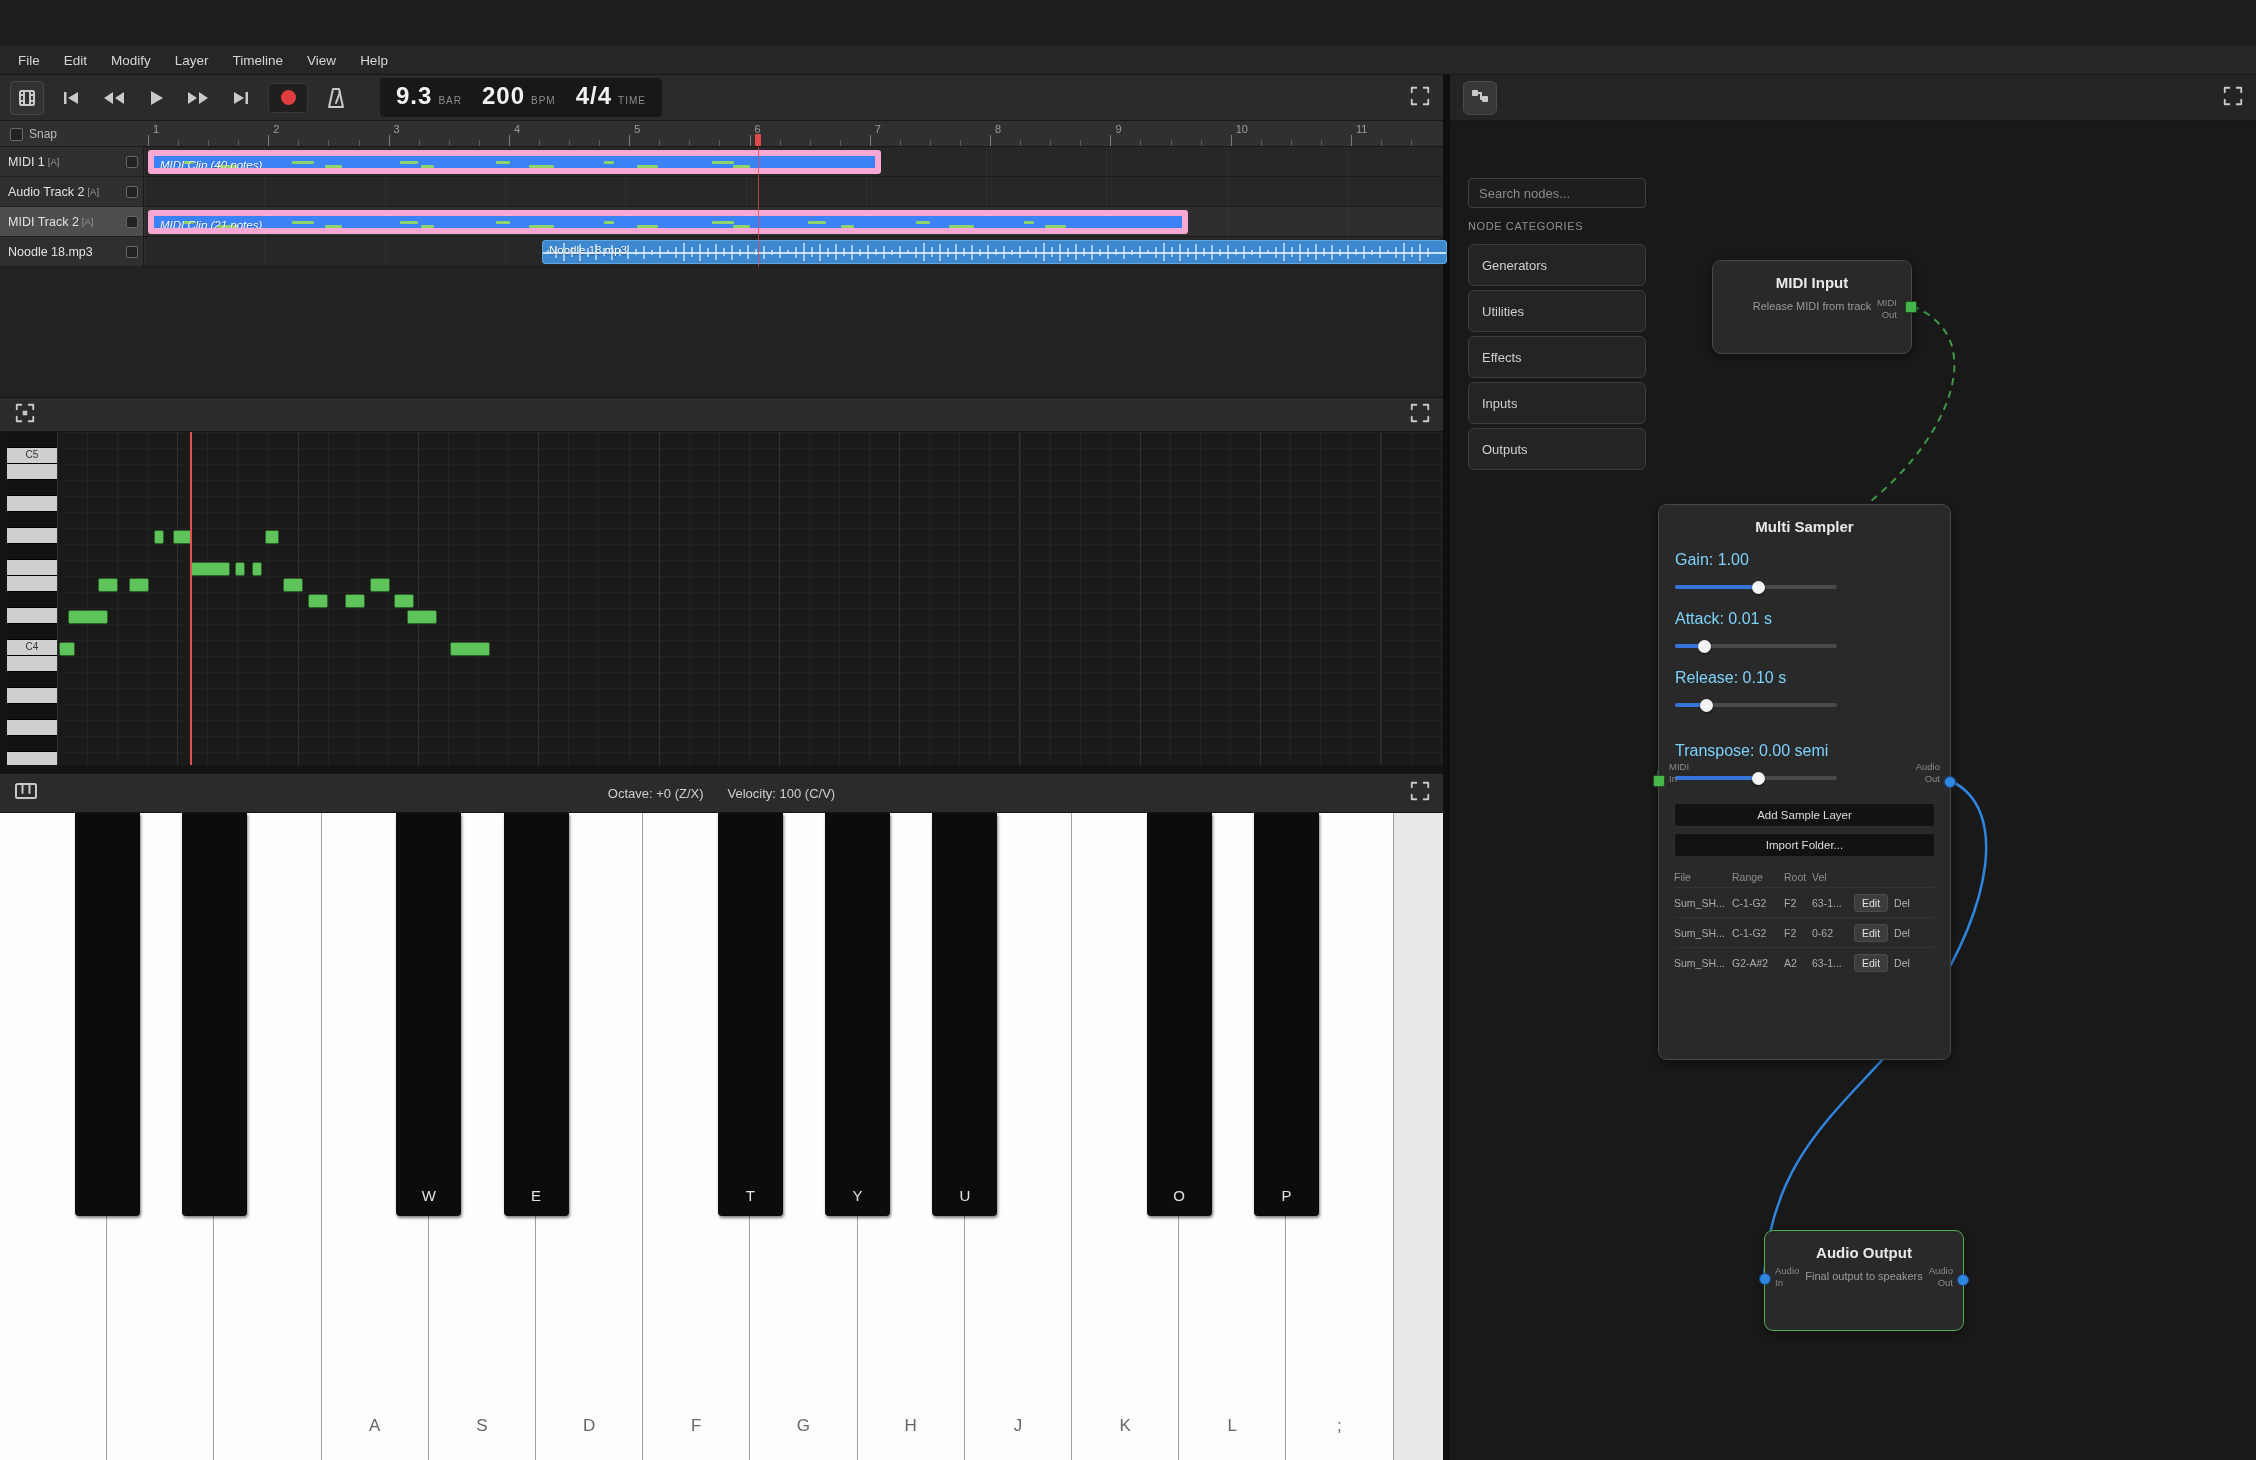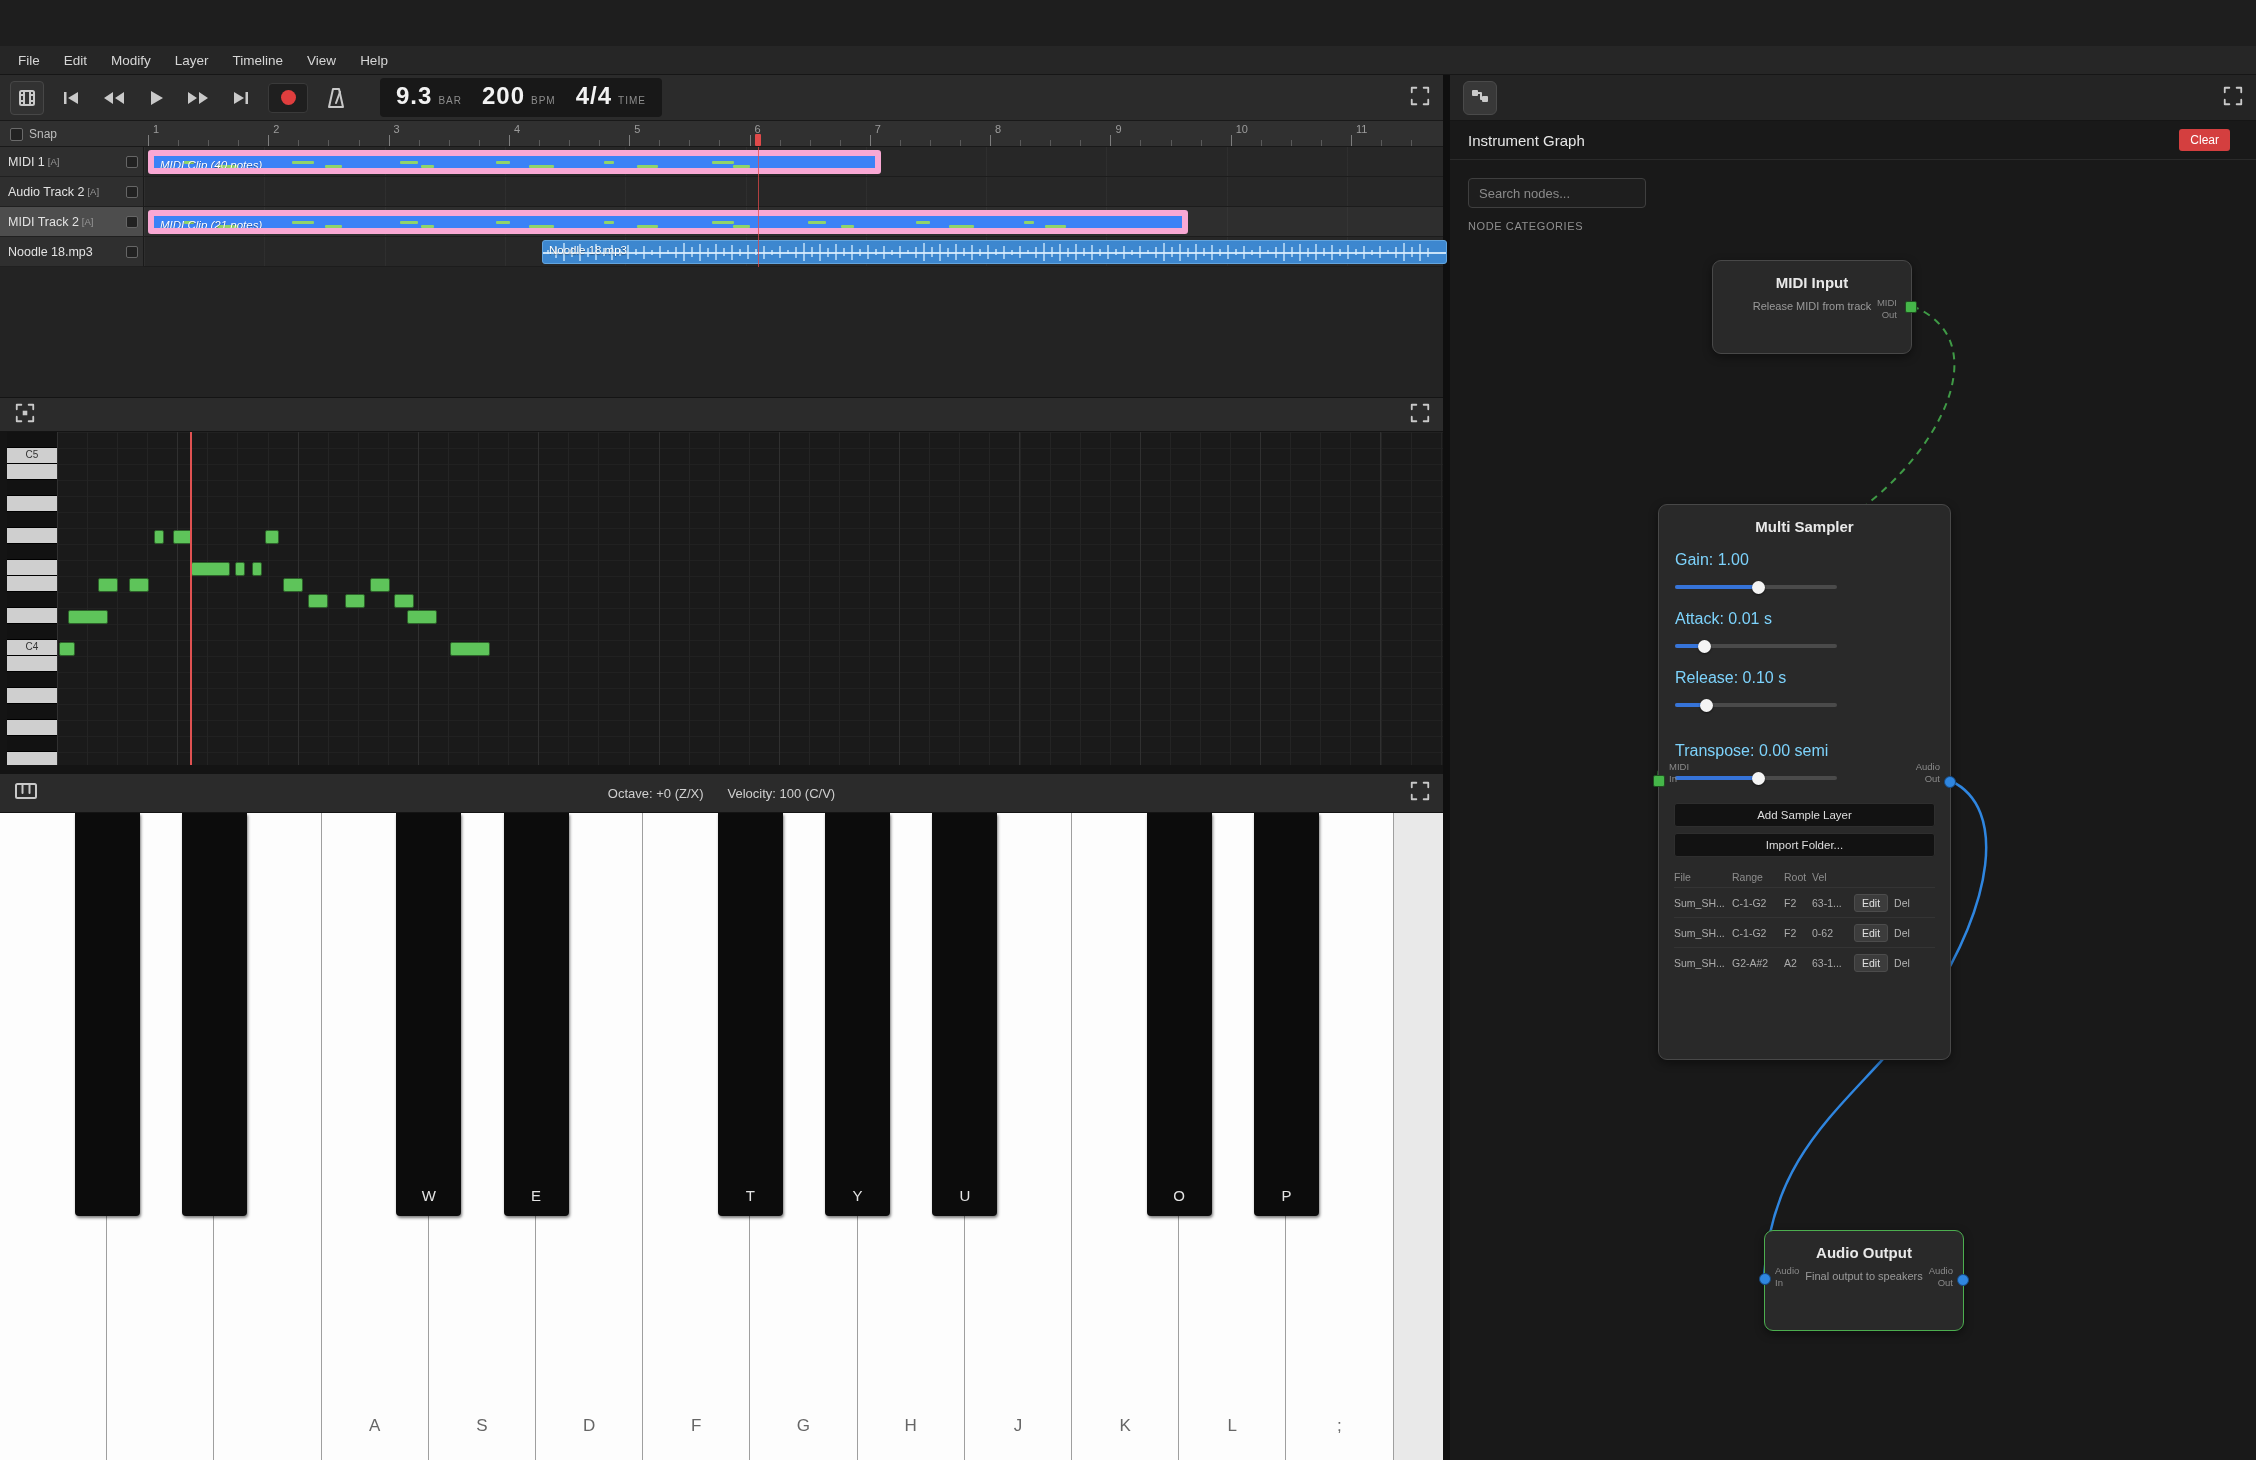--- a/index.html
+++ b/index.html
@@ -662,33 +662,36 @@
             <rect class="fl" x="12" y="8" width="6" height="6" rx="1"></rect>
             <path class="st" d="M8 5 H11 V11 H12"></path>
           </svg>
       </span>
       <span class="expand-right">
         <svg width="22" height="22" viewBox="0 0 24 24">
             <path class="st" d="M3 8 V3 H8 M16 3 H21 V8 M21 16 V21 H16 M8 21 H3 V16"></path>
           </svg>
       </span>
     </div>
-    <div class="rheader">
-      <span class="rtitle">Instrument Graph</span>
-      <button class="clear-btn">Clear</button>
-    </div>
 
     <div class="canvas">
       <svg class="edges" width="806" height="1300" viewBox="0 0 806 1300">
         <path class="edge-midi" d="M 462 146 C 535 175, 505 262, 438 326 S 215 455, 208 620"></path>
         <path class="edge-audio" d="M 501 621 C 558 648, 542 745, 480 840 S 322 975, 314 1118"></path>
       </svg>
 
       <input class="search" type="text" placeholder="Search nodes..." style="">
       <div class="cats-label">NODE CATEGORIES</div>
+      <div class="cats">
+          <button class="cat-btn">Generators</button>
+          <button class="cat-btn">Utilities</button>
+          <button class="cat-btn">Effects</button>
+          <button class="cat-btn">Inputs</button>
+          <button class="cat-btn">Outputs</button>
+        </div>
 
       <div class="gnode node-midi-input">
         <div class="gnode-title">MIDI Input</div>
         <div class="gnode-sub">Release MIDI from track</div>
         <div class="portlbl pl-right" style="right:14px; top:36px;">
           <div>MIDI</div>
           <div>Out</div>
         </div>
         <span class="port midi" style="right:-6px; top:40px;"></span>
       </div>

